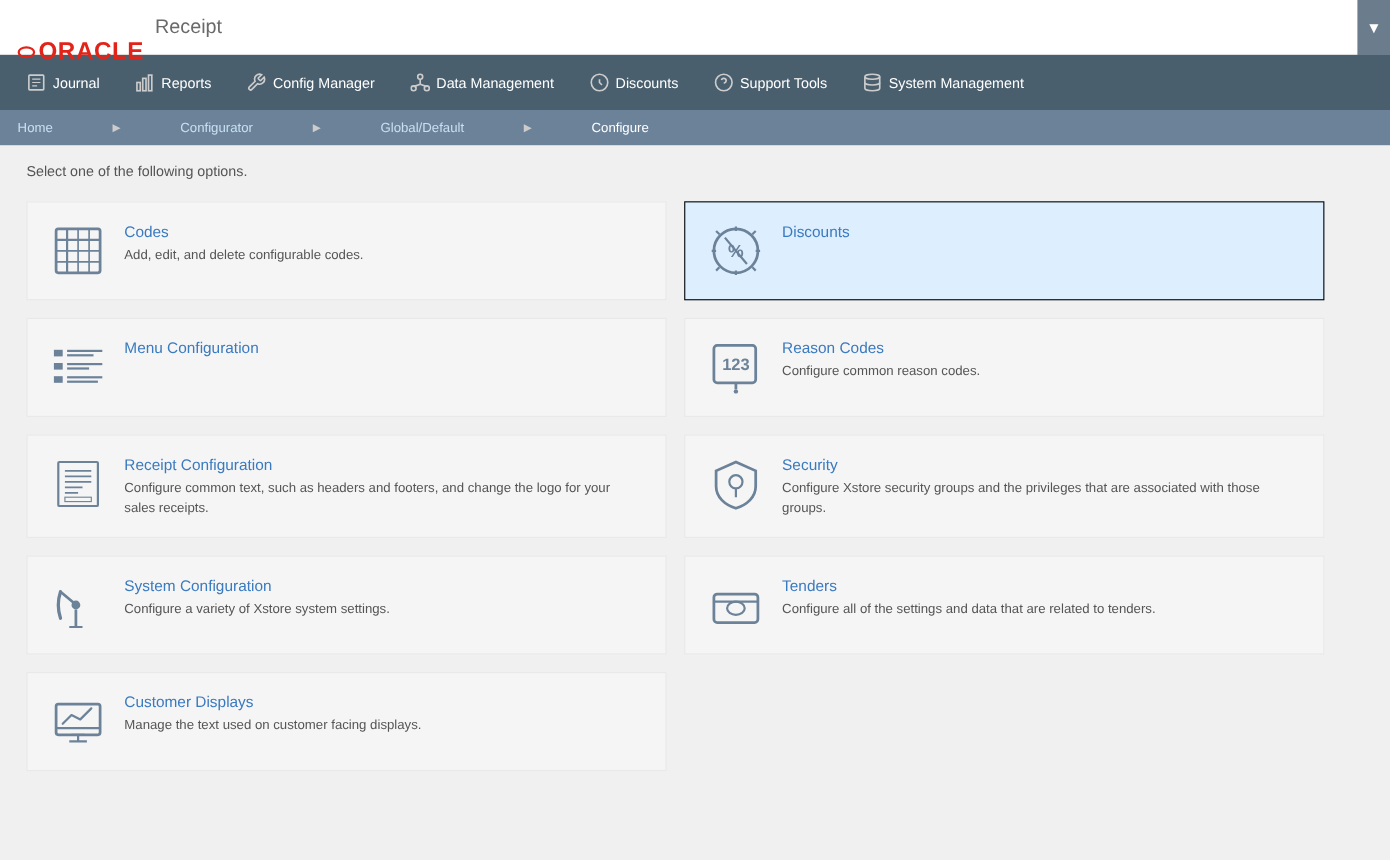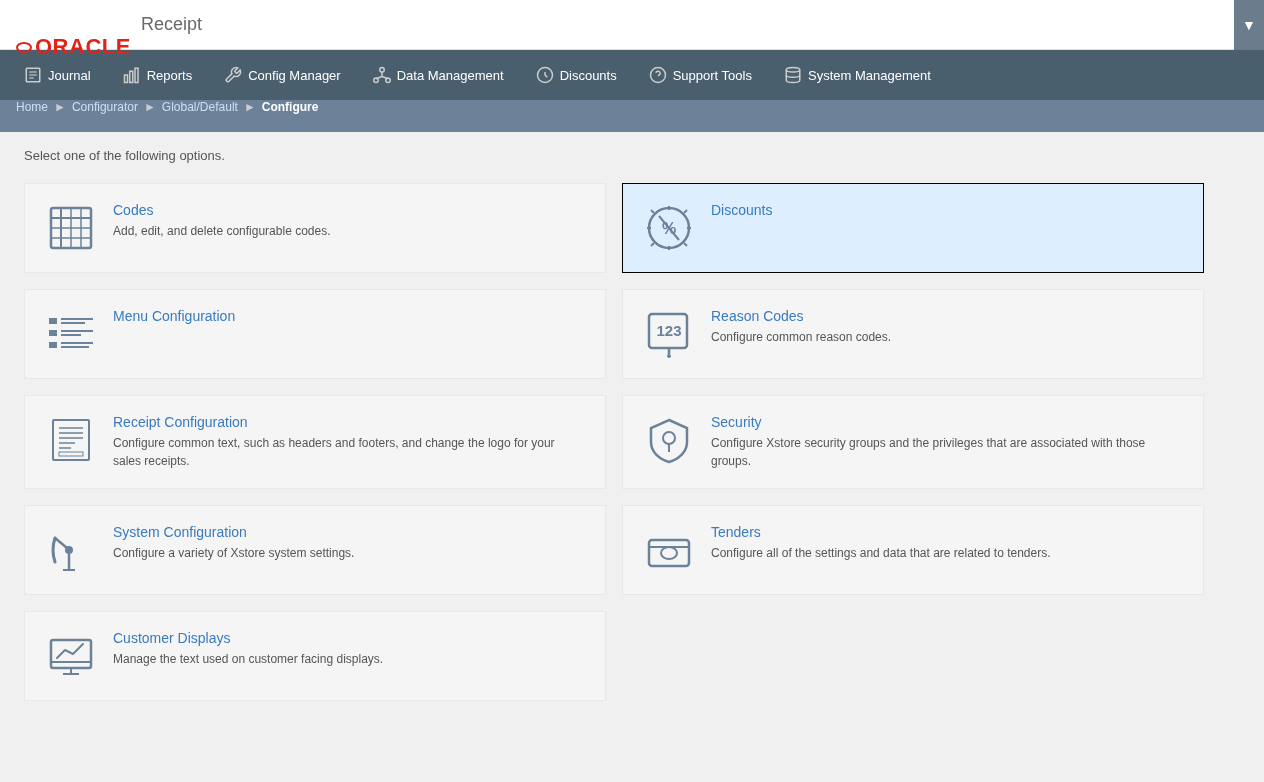--- a/index.html
+++ b/index.html
@@ -63,37 +63,37 @@
       cursor: pointer;
       white-space: nowrap;
       text-decoration: none;
     }
 
     
     #breadcrumb-bar {
       background: #6b8299;
       height: 32px;
       display: flex;
-      align-items: flex-start;
+      align-items: center;
       padding: 0 16px;
       color: #fff;
       font-size: 12px;
+      gap: 46px;
     }
     .breadcrumb-sep {
       margin: 0 6px;
       color: #ccc;
     }
     .breadcrumb-link {
       color: #c8e0f0;
       cursor: pointer;
       text-decoration: none;
     }
     .breadcrumb-current {
       color: #fff;
-      font-weight: bold;
     }
 
     
     #main-content {
       padding: 16px 24px;
     }
     #page-subtitle {
       font-size: 13px;
       color: #555;
       margin-bottom: 20px;

